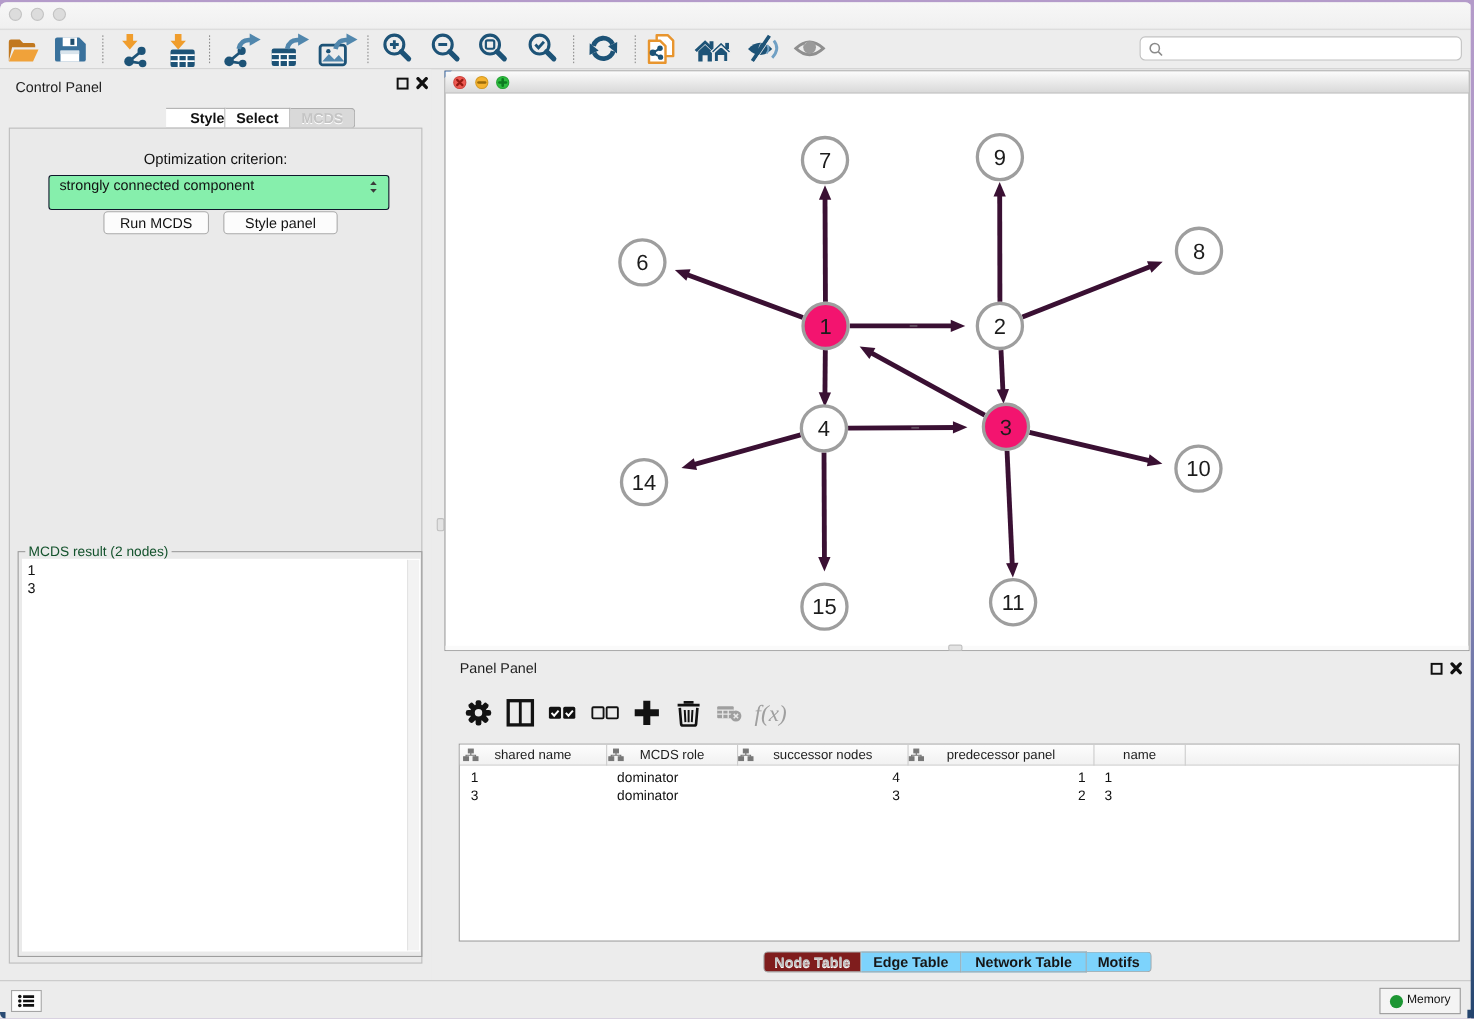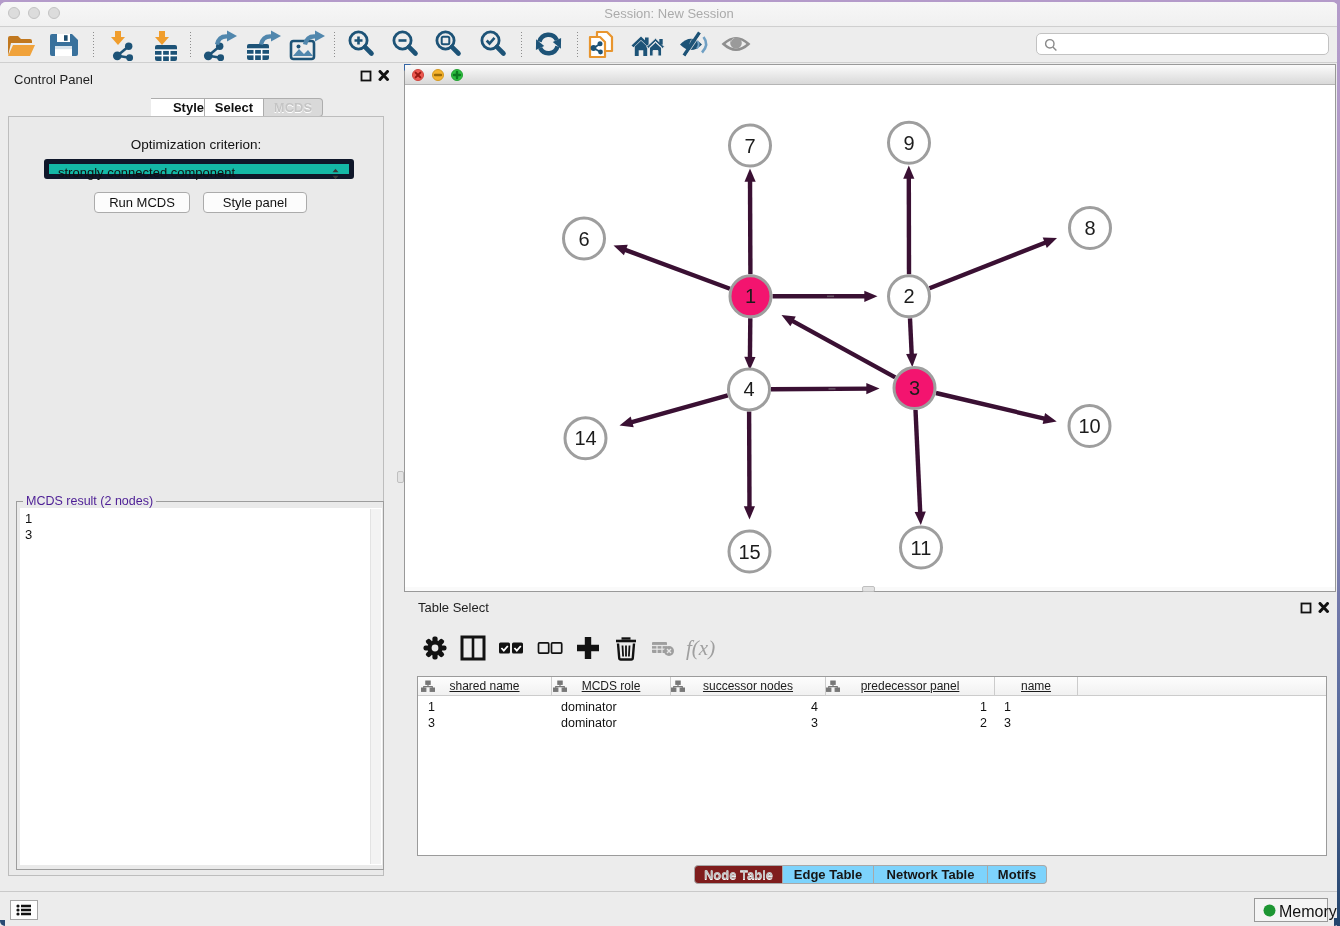--- a/index.html
+++ b/index.html
@@ -31,28 +31,28 @@
   background:#fff; border:1px solid #c2c2c2; border-radius:5px; }
 
 #cpanel { position:absolute; left:0; top:63px; width:392px; height:828px; background:#ececec; }
 #cpTitle { position:absolute; left:14px; top:9px; font-size:13px; color:#1e1e1e; }
 #cpTabs { position:absolute; left:78px; top:35px; height:19px; }
 .tab { position:absolute; top:0; height:19px; border:1px solid #adadad; background:#fff;
   font-size:13px; font-weight:600; color:#111; text-align:center; line-height:17px; }
 #cpContent { position:absolute; left:8px; top:53px; width:376px; height:760px;
   border:1px solid #bdbdbd; background:#eaeaea; }
 #optlabel { position:absolute; left:0; top:74px; width:100%; text-align:center; font-size:13.5px; color:#111; }
-#cselect { position:absolute; left:44px; top:96px; width:310px; height:20px; background:#14b8a6;
-  border:5px solid #0f172a; border-radius:3px; font-size:13px; color:#111; line-height:18px; padding-left:9px; }
+#cselect { position:absolute; left:44px; top:96px; width:310px; height:32px; background:#86efac;
+  border:1px solid #0f172a; border-radius:3px; font-size:13px; color:#111; line-height:18px; padding-left:9px; }
 .btn { position:absolute; top:129px; height:21px; background:#fcfcfc; border:1px solid #ababab;
   border-radius:4px; font-size:13px; color:#111; text-align:center; line-height:19px; }
 #fieldset { position:absolute; left:16px; top:438px; width:368px; height:369px;
   border:1px solid #9d9d9d; }
 #legend { position:absolute; left:6px; top:-8px; background:#eaeaea; padding:0 3px;
-  font-size:12.5px; color:#4c1d95; }
+  font-size:12.5px; color:#14532d; }
 #resultbox { position:absolute; left:3px; top:6px; width:362px; height:357px; background:#fff; }
 #resultbox .txt { font-size:13px; color:#111; line-height:16px; padding:3px 0 0 5px; }
 #rscroll { position:absolute; right:1px; top:1px; width:11px; height:355px; background:#f3f3f3; border-left:1px solid #e3e3e3;}
 
 #vhandle { position:absolute; left:397px; top:471px; width:7px; height:12px;
   background:#e3e3e3; border:1px solid #bfbfbf; border-radius:2px; }
 
 #netwin { position:absolute; left:404px; top:64px; width:932px; height:528px;
   border:1px solid #999; background:#fff; }
 #nettitle { position:absolute; left:0; top:0; width:100%; height:20px;
@@ -64,42 +64,41 @@
 #hhandle { position:absolute; left:862px; top:586px; width:13px; height:6px;
   background:#e3e3e3; border:1px solid #bfbfbf; border-radius:2px; }
 
 #tpanel { position:absolute; left:392px; top:592px; width:946px; height:299px; background:#ececec; }
 #tpTitle { position:absolute; left:26px; top:8px; font-size:13px; color:#1e1e1e; }
 #ttable { position:absolute; left:25px; top:84px; width:910px; height:180px;
   background:#fff; border:1px solid #9b9b9b; }
 #thead { position:absolute; left:0; top:0; width:908px; height:19px;
   background:linear-gradient(#fdfdfd,#f1f1f1); border-bottom:1px solid #cccccc; }
 .th { position:absolute; top:0; height:19px; border-right:1px solid #cccccc;
-  font-size:12px; color:#1c1c1c; text-align:center; line-height:19px;text-decoration:underline; }
+  font-size:12px; color:#1c1c1c; text-align:center; line-height:19px; }
 .td { position:absolute; font-size:12.5px; color:#111; height:16px; line-height:16px; }
 #ttabs { position:absolute; left:302px; top:273px; height:19px; }
 .btab { position:absolute; top:0; height:19px; border:1px solid #a8a8a8; background:#7dd3fc;
   font-size:13px; font-weight:600; color:#161616; text-align:center; line-height:17px; }
 
 #statusbar { position:absolute; left:0; top:891px; width:1338px; height:35px;
   background:#ececec; border-top:1px solid #c9c9c9; }
 #listbtn { position:absolute; left:10px; top:8px; width:28px; height:20px;
   background:#fdfdfd; border:1px solid #a5a5a5; }
 #membtn { position:absolute; left:1254px; top:6px; width:74px; height:24px;
-  background:#f4f4f4; border:1px solid #999; font-size:16px; color:#111; }
+  background:#f4f4f4; border:1px solid #999; font-size:11px; color:#111; }
 </style>
 </head>
 <body>
 <div id="win"></div>
 
 <div id="titlebar">
   <div class="tl" style="left:8px"></div>
   <div class="tl" style="left:28px"></div>
   <div class="tl" style="left:48px"></div>
-  <div id="title">Session: New Session</div>
 </div>
 
 <div id="toolbar">
   <div class="sep" style="left:93px"></div>
   <div class="sep" style="left:190px"></div>
   <div class="sep" style="left:334px"></div>
   <div class="sep" style="left:521px"></div>
   <div class="sep" style="left:577px"></div>
   <div id="tbicons">
       <svg class="abs" style="left:0;top:0" width="760" height="35" viewBox="0 0 760 35">
@@ -302,21 +301,21 @@
 <circle cx="342.5" cy="465.5" r="20.5" fill="#ffffff" stroke="#9e9e9e" stroke-width="3"></circle>
 <text x="342.5" y="472.5" font-size="20" fill="#1c1c1c" text-anchor="middle" font-family="Liberation Sans, sans-serif">15</text>
 <circle cx="514" cy="461.5" r="20.5" fill="#ffffff" stroke="#9e9e9e" stroke-width="3"></circle>
 <text x="514" y="468.5" font-size="20" fill="#1c1c1c" text-anchor="middle" font-family="Liberation Sans, sans-serif">11</text>
 </svg>
   <div id="netfoot"></div>
 </div>
 <div id="hhandle"></div>
 
 <div id="tpanel">
-  <div id="tpTitle">Table Select</div>
+  <div id="tpTitle">Panel Panel</div>
   <svg class="abs" style="left:908px; top:10px" width="30" height="12" viewBox="0 0 30 12">
     <rect x="1.5" y="1.5" width="9" height="9" fill="none" stroke="#111" stroke-width="1.8"></rect>
     <path d="M20 1.5 L27.5 9.5 M27.5 1.5 L20 9.5" stroke="#111" stroke-width="3" stroke-linecap="round"></path>
   </svg>
   <svg class="abs" style="left:18px;top:38px" width="320" height="38" viewBox="0 0 320 38">
       <g transform="translate(25,18)">
         <rect x="-2.6" y="-11.5" width="5.2" height="6" rx="2" transform="rotate(0 0 0)" fill="#121212"></rect>
         <rect x="-2.6" y="-11.5" width="5.2" height="6" rx="2" transform="rotate(45 0 0)" fill="#121212"></rect>
         <rect x="-2.6" y="-11.5" width="5.2" height="6" rx="2" transform="rotate(90 0 0)" fill="#121212"></rect>
         <rect x="-2.6" y="-11.5" width="5.2" height="6" rx="2" transform="rotate(135 0 0)" fill="#121212"></rect>

